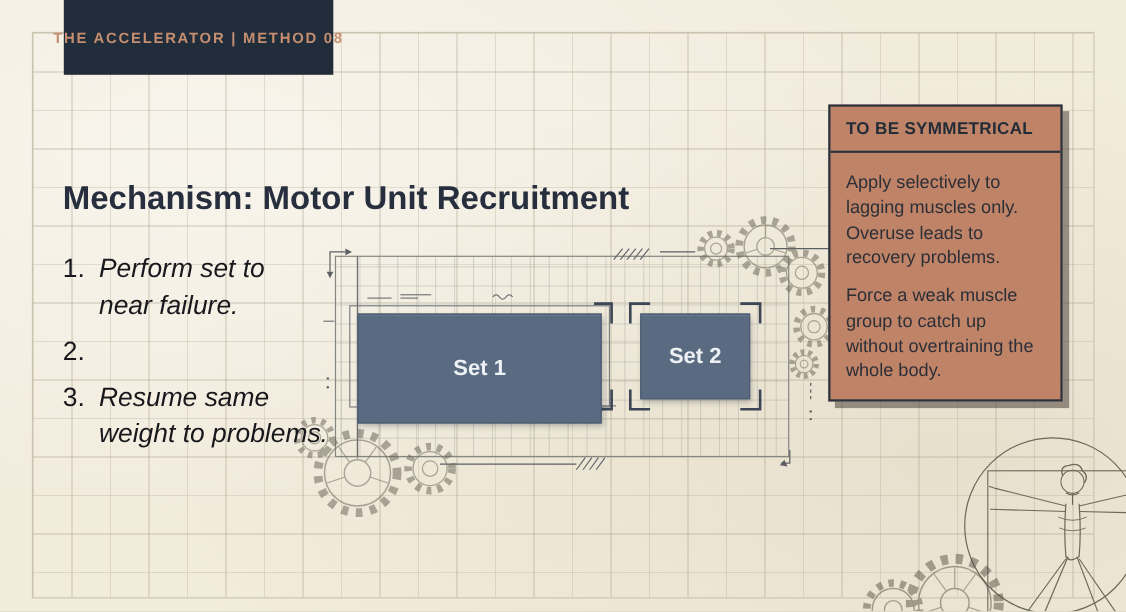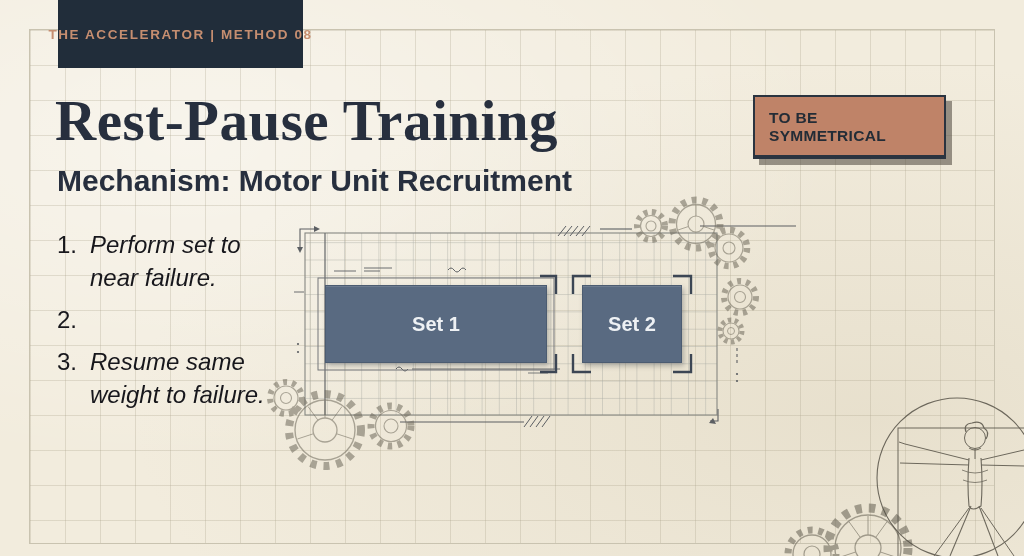--- a/index.html
+++ b/index.html
@@ -39,24 +39,24 @@
   .steps{position:absolute;left:57px;top:228px;width:250px;}
   .step{display:flex;margin-bottom:9px;font-size:24px;color:#17171c;line-height:33px;}
   .step-num{width:33px;flex:0 0 33px;}
   .step-text{white-space:pre-line;font-style:italic;}
   .setbox{
     position:absolute;background:#596a81;border:1px solid #4c5c71;
     box-shadow:2px 3px 5px rgba(40,45,55,0.30), inset 0 1px 0 rgba(255,255,255,0.12);
     display:flex;align-items:center;justify-content:center;
     color:#eef1f4;font-size:20px;font-weight:bold;box-sizing:border-box;
   }
-  .setbox.one{left:325px;top:285px;width:222px;height:78px;}
+  .setbox.one{left:325px;top:285px;width:222px;height:100px;}
   .setbox.two{left:582px;top:285px;width:100px;height:78px;}
   .callout{
-    position:absolute;left:753px;top:95px;width:193px;
+    position:absolute;left:753px;top:95px;width:213px;
     background:#bf8368;border:2px solid #2a3440;box-sizing:border-box;
     box-shadow:6px 6px 0 rgba(74,68,58,0.55);
   }
   .callout-header{
     padding:12px 14px 10px 14px;border-bottom:2px solid #2a3440;
     font-size:15.5px;font-weight:bold;letter-spacing:0.3px;color:#232c36;
   }
   .callout-body{padding:4px 14px 14px 14px;}
   .callout-body p{
     margin:12px 0 0 0;font-size:16.5px;line-height:1.38;color:#2d2f37;
@@ -219,43 +219,46 @@
       <path d="M981 508 L1014 556"></path>
       <path d="M962 470 q13 6 26 0" stroke-width="0.8"></path>
       <path d="M963 480 q12 5 24 0" stroke-width="0.8"></path>
     </g>
   </svg>
 
   <div class="badge">
     <span>THE ACCELERATOR | METHOD 08</span>
   </div>
 
-  <div class="title">Rest-Pause Training</div>
   <div class="subtitle">Mechanism: Motor Unit Recruitment</div>
 
   <div class="steps">
     <div class="step">
       <span class="step-num">1.</span>
       <span class="step-text">Perform set to
 near failure.</span>
     </div>
     <div class="step">
       <span class="step-num">2.</span>
     </div>
     <div class="step">
       <span class="step-num">3.</span>
       <span class="step-text">Resume same
-weight to failure.</span>
+weight to problems.</span>
     </div>
   </div>
 
   <div class="setbox one">
     <span>Set 1</span>
   </div>
   <div class="setbox two">
     <span>Set 2</span>
   </div>
 
   <div class="callout">
     <div class="callout-header">TO BE SYMMETRICAL</div>
+    <div class="callout-body">
+      <p>Apply selectively to lagging muscles only. Overuse leads to recovery problems.</p>
+      <p>Force a weak muscle group to catch up without overtraining the whole body.</p>
+    </div>
   </div>
 
 </div>
 
 </body></html>

